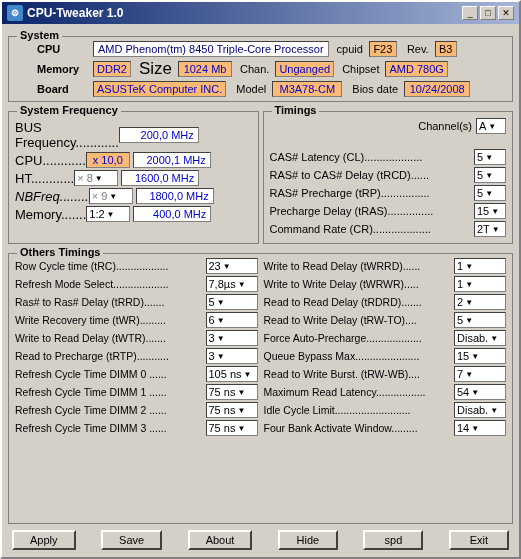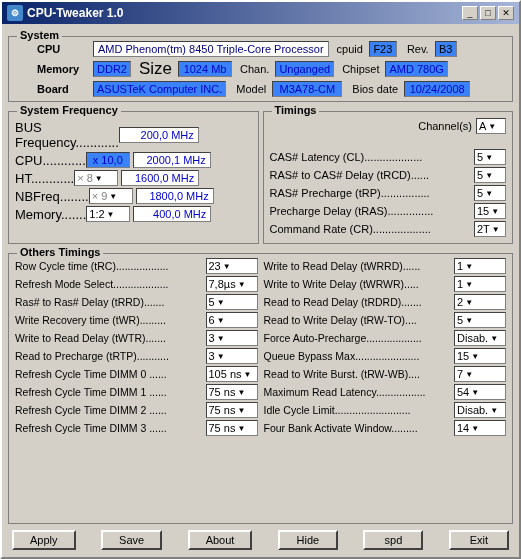--- a/index.html
+++ b/index.html
@@ -214,21 +214,21 @@
       border-top-color: #ffffff;
       border-left-color: #ffffff;
       border-right-color: #404040;
       border-bottom-color: #404040;
       padding: 2px 16px;
       font-size: 11px;
       cursor: pointer;
       min-width: 60px;
     }
     .inset-box {
-      background: #3b82f6;
+      background: #fdba74;
       border: 1px solid #808080;
       border-top: 1px solid #404040;
       border-left: 1px solid #404040;
       padding: 1px 3px;
       font-size: 11px;
       text-align: center;
     }
     .blue-text { color: #0000cc; }
     .small-select {
       display: inline-flex;
@@ -313,21 +313,21 @@
           <div class="freq-row">
             <span class="freq-label" style="flex:0 0 52px;">HT............</span>
             <div class="small-select" style="min-width:44px;margin-right:3px;color:#808080;">
               <span>× 8</span>
               <span class="select-arrow">▼</span>
             </div>
             <span class="freq-value blue-text" style="min-width:78px;text-align:right;">1600,0 MHz</span>
           </div>
 
           <div class="freq-row">
-            <span class="freq-label" style="flex:0 0 52px;">NBFreq........</span>
+            <span class="freq-label" style="flex:0 0 52px;font-style:italic;">NBFreq........</span>
             <div class="small-select" style="min-width:44px;margin-right:3px;color:#808080;">
               <span>× 9</span>
               <span class="select-arrow">▼</span>
             </div>
             <span class="freq-value blue-text" style="min-width:78px;text-align:right;">1800,0 MHz</span>
           </div>
 
           <div class="freq-row">
             <span class="freq-label" style="flex:0 0 52px;">Memory.......</span>
             <div class="small-select" style="min-width:44px;margin-right:3px;">

